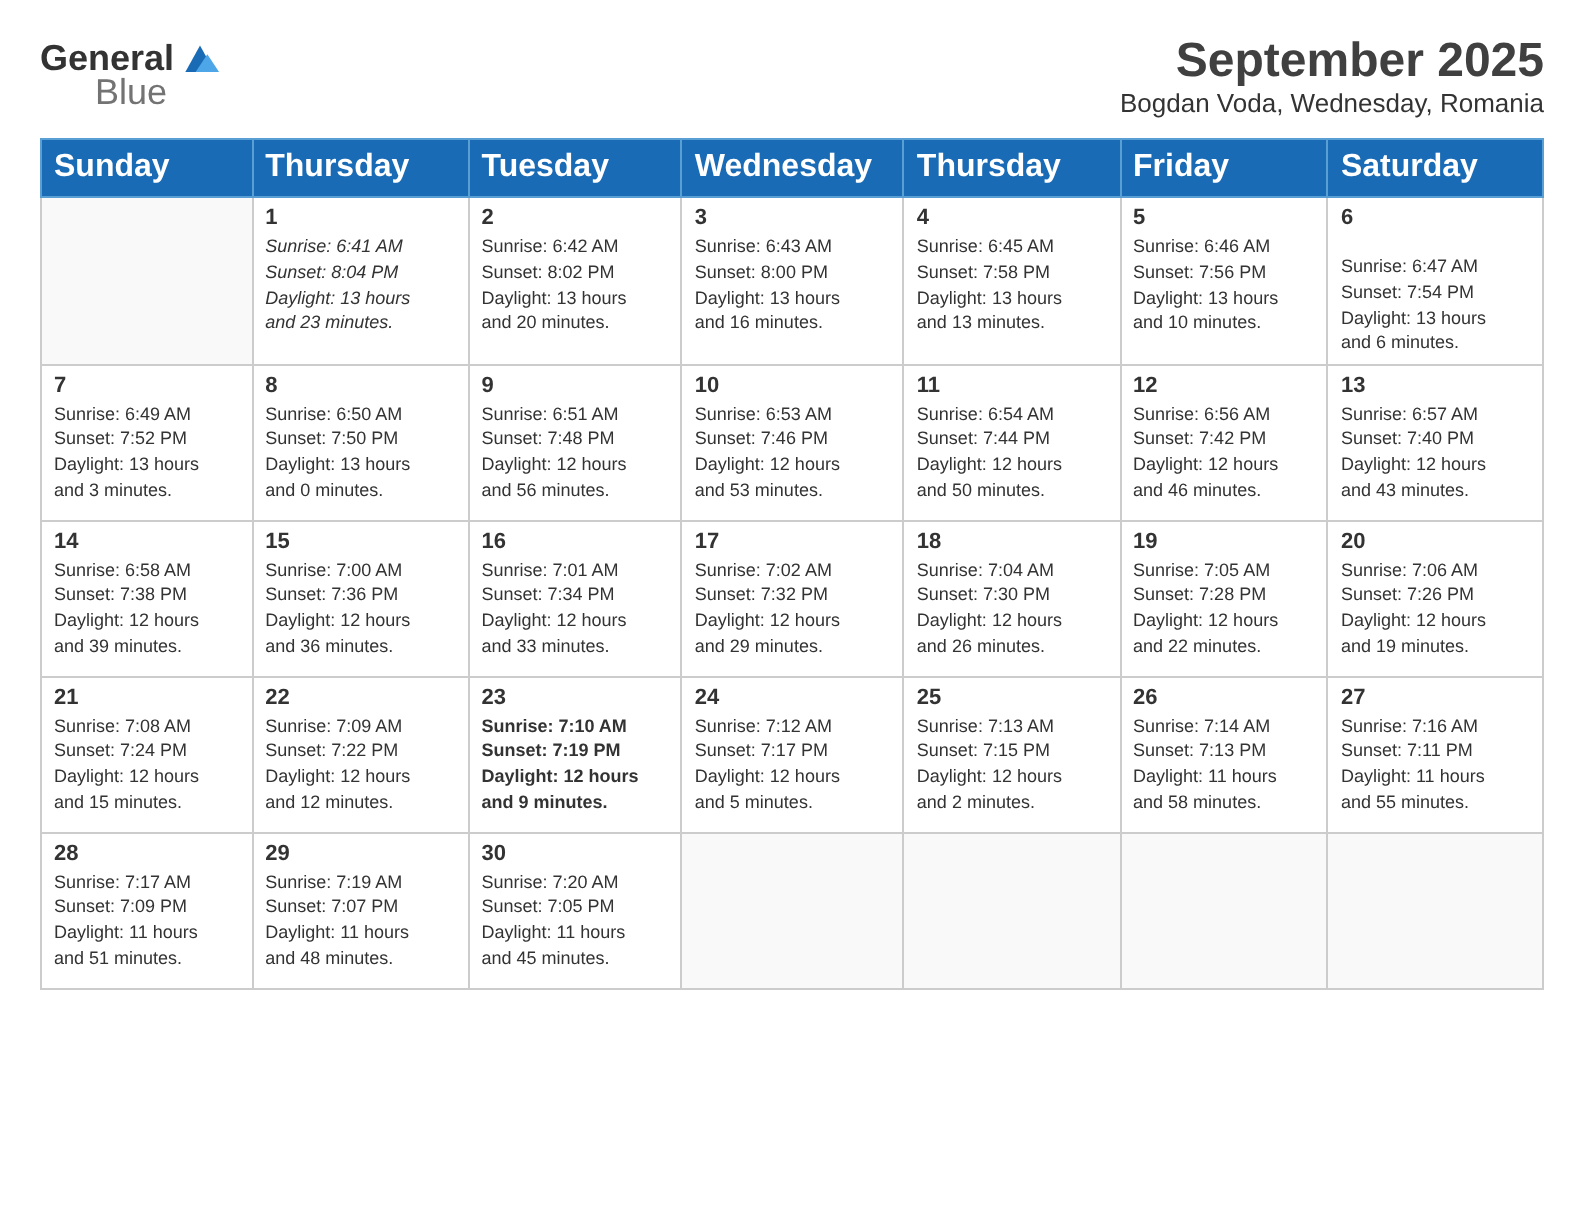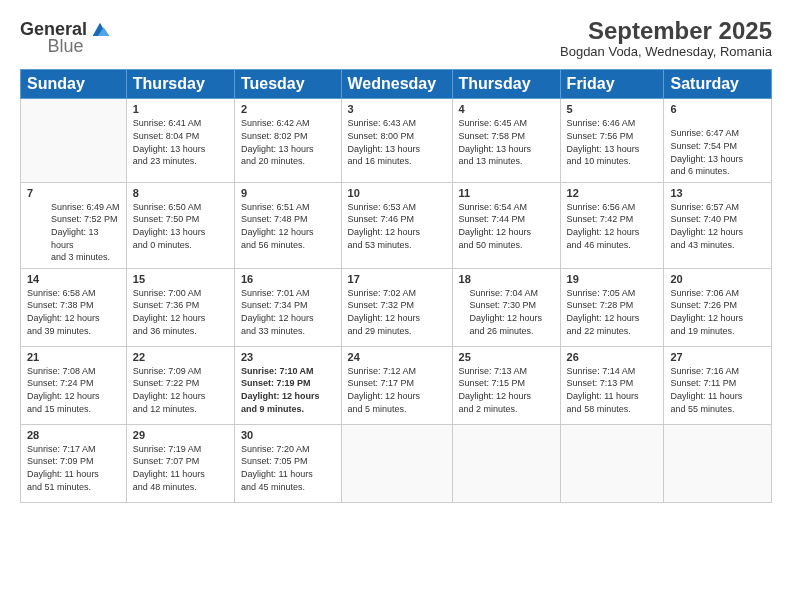--- a/index.html
+++ b/index.html
@@ -127,21 +127,21 @@
           <th>Thursday</th>
           <th>Friday</th>
           <th>Saturday</th>
         </tr>
     </thead>
     <tbody id="calendar-body">
     <tr>
           <td class="empty-cell"></td>
           <td>
             <div class="day-number">1</div>
-            <div class="day-info" style="white-space: pre-line;">Sunrise: 6:41 AM
+            <div class="day-info" style="white-space: pre-line; font-style: italic;">Sunrise: 6:41 AM
 Sunset: 8:04 PM
 Daylight: 13 hours
 and 23 minutes.</div>
           </td>
           <td>
             <div class="day-number">2</div>
             <div class="day-info" style="white-space: pre-line;">Sunrise: 6:42 AM
 Sunset: 8:02 PM
 Daylight: 13 hours
 and 20 minutes.</div>
@@ -171,21 +171,21 @@
             <div class="day-number">6</div>
             <div class="day-info" style="white-space: pre-line; margin-top: 12px;">Sunrise: 6:47 AM
 Sunset: 7:54 PM
 Daylight: 13 hours
 and 6 minutes.</div>
           </td>
         </tr>
         <tr>
           <td>
             <div class="day-number">7</div>
-            <div class="day-info" style="white-space: pre-line; margin-left: 24px;">Sunrise: 6:49 AM
+            <div class="day-info" style="white-space: pre-line;">Sunrise: 6:49 AM
 Sunset: 7:52 PM
 Daylight: 13 hours
 and 3 minutes.</div>
           </td>
           <td>
             <div class="day-number">8</div>
             <div class="day-info" style="white-space: pre-line;">Sunrise: 6:50 AM
 Sunset: 7:50 PM
 Daylight: 13 hours
 and 0 minutes.</div>
@@ -250,21 +250,21 @@
           </td>
           <td>
             <div class="day-number">17</div>
             <div class="day-info" style="white-space: pre-line;">Sunrise: 7:02 AM
 Sunset: 7:32 PM
 Daylight: 12 hours
 and 29 minutes.</div>
           </td>
           <td>
             <div class="day-number">18</div>
-            <div class="day-info" style="white-space: pre-line; margin-left: 11px;">Sunrise: 7:04 AM
+            <div class="day-info" style="white-space: pre-line;">Sunrise: 7:04 AM
 Sunset: 7:30 PM
 Daylight: 12 hours
 and 26 minutes.</div>
           </td>
           <td>
             <div class="day-number">19</div>
             <div class="day-info" style="white-space: pre-line;">Sunrise: 7:05 AM
 Sunset: 7:28 PM
 Daylight: 12 hours
 and 22 minutes.</div>

